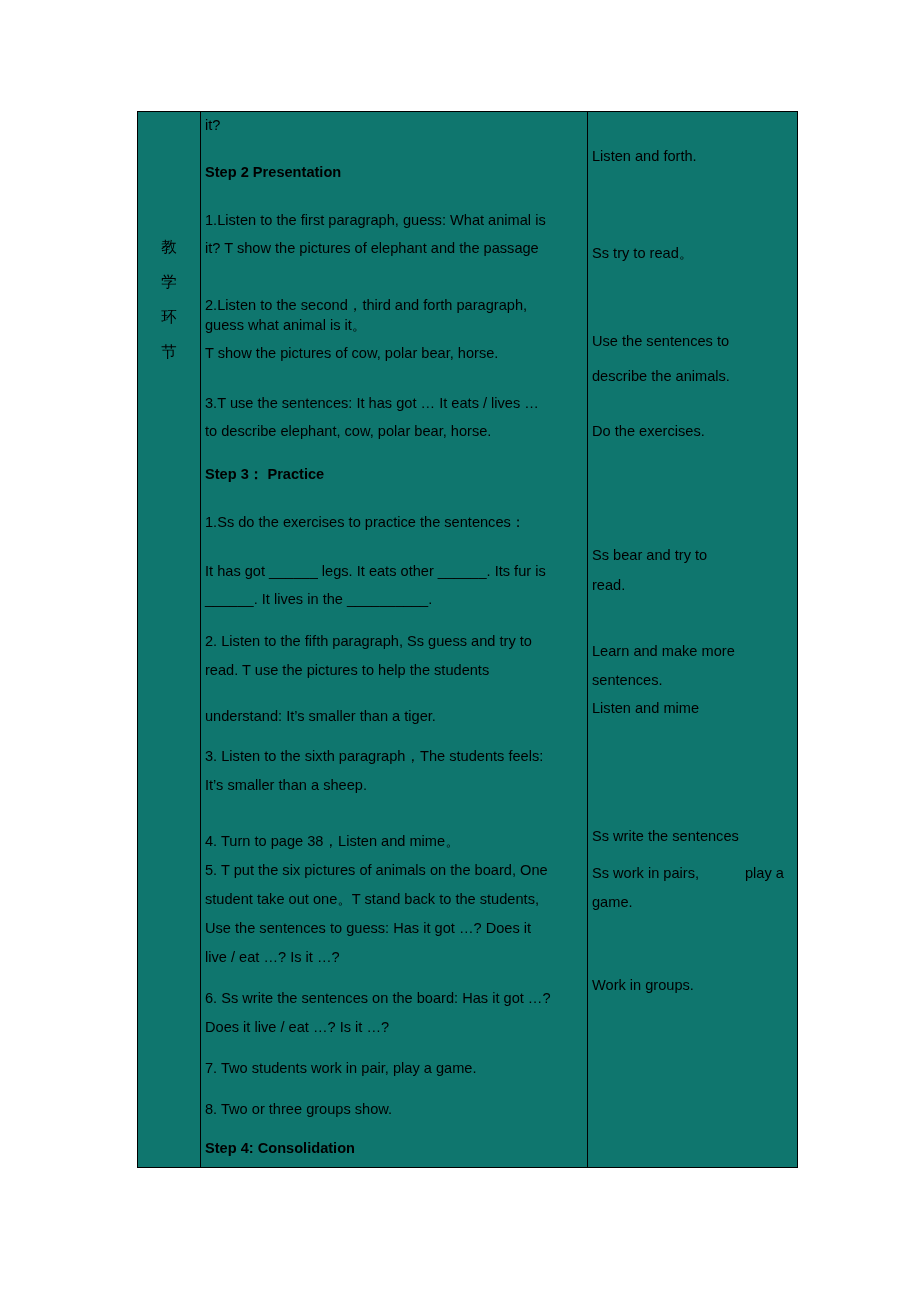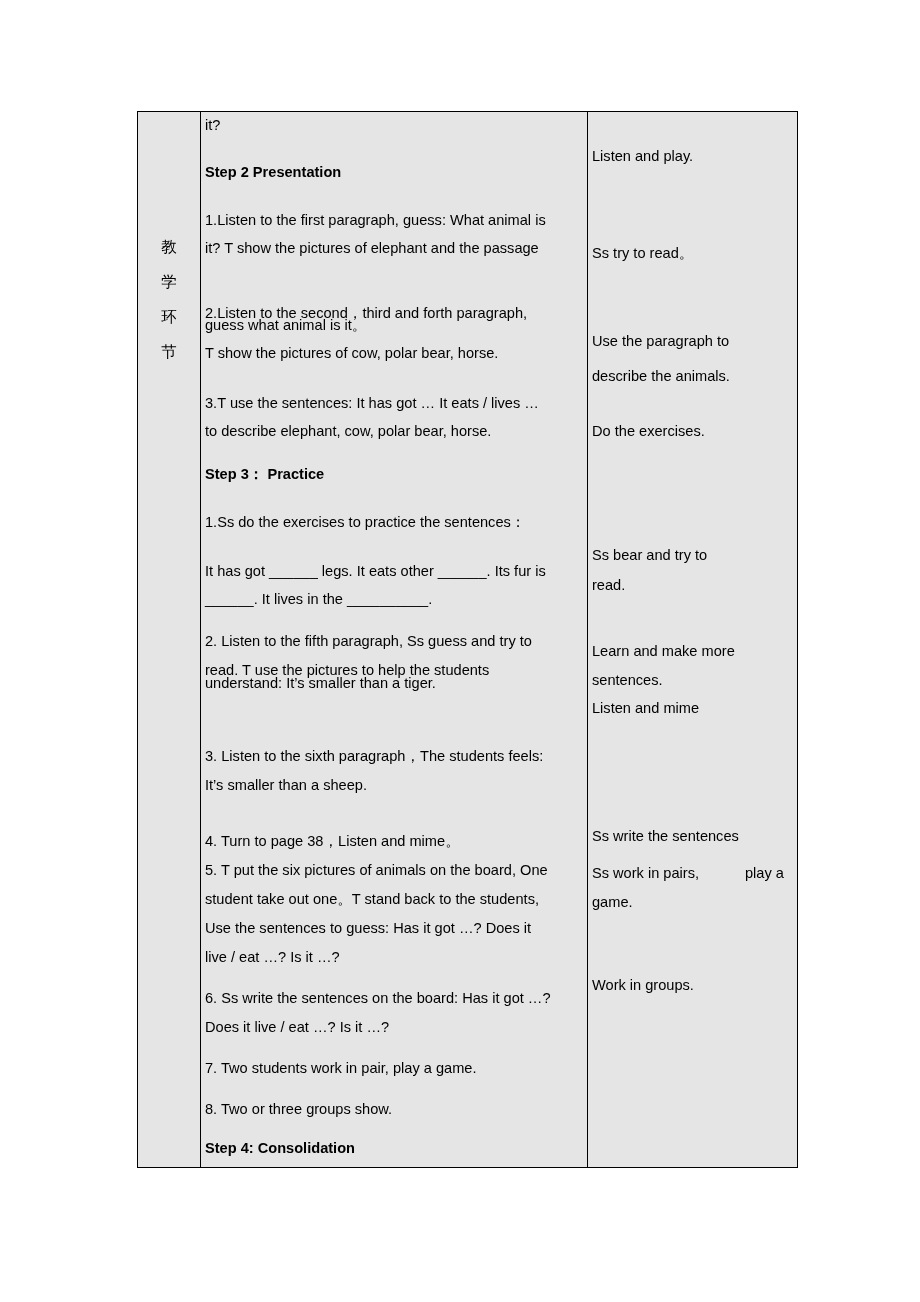--- a/index.html
+++ b/index.html
@@ -31,21 +31,21 @@
     width: 657px;
     height: 1057px;
     border-collapse: collapse;
     table-layout: fixed;
   }
 
   .lesson-table td {
     border: 1.6px solid #000000;
     vertical-align: top;
     padding: 0;
-    background: #e5e5e5;
+    background: #0f766e;
     margin-top: 8px;
   }
 
   .col-stage   { width: 62px; }
   .col-body    { width: 386px; }
   .col-actions { width: 209px; }
 
   
   .stage-label {
     display: flex;
@@ -105,52 +105,52 @@
             <span>节</span>
           </div>
         </td>
 
         <td class="col-body body-cell">
           <div class="body-inner" id="body-lines">
               <div class="bline" style="top: 6px;">it?</div>
               <div class="bline bold" style="top: 53px;">Step 2 Presentation</div>
               <div class="bline" style="top: 101px;">1.Listen to the first paragraph, guess: What animal is</div>
               <div class="bline" style="top: 129px;">it? T show the pictures of elephant and the passage</div>
-              <div class="bline" style="top: 194px;">2.Listen to the second，third and forth paragraph,</div>
+              <div class="bline" style="top: 186px;">2.Listen to the second，third and forth paragraph,</div>
               <div class="bline" style="top: 206px;">guess what animal is it。</div>
               <div class="bline" style="top: 234px;">T show the pictures of cow, polar bear, horse.</div>
               <div class="bline" style="top: 284px;">3.T use the sentences: It has got … It eats / lives …</div>
               <div class="bline" style="top: 312px;">to describe elephant, cow, polar bear, horse.</div>
               <div class="bline bold" style="top: 355px;">Step 3：  Practice</div>
               <div class="bline" style="top: 403px;">1.Ss do the exercises to practice the sentences：</div>
               <div class="bline" style="top: 452px;">It has got ______ legs. It eats other ______. Its fur is</div>
               <div class="bline" style="top: 480px;">______. It lives in the __________.</div>
               <div class="bline" style="top: 522px;">2. Listen to the fifth paragraph, Ss guess and try to</div>
               <div class="bline" style="top: 551px;">read. T use the pictures to help the students</div>
-              <div class="bline" style="top: 564px;">understand: It’s smaller than a tiger.</div>
+              <div class="bline" style="top: 597px;">understand: It’s smaller than a tiger.</div>
               <div class="bline" style="top: 637px;">3. Listen to the sixth paragraph，The students feels:</div>
               <div class="bline" style="top: 666px;">It’s smaller than a sheep.</div>
               <div class="bline" style="top: 722px;">4. Turn to page 38，Listen and mime。</div>
               <div class="bline" style="top: 751px;">5. T put the six pictures of animals on the board, One</div>
               <div class="bline" style="top: 780px;">student take out one。T stand back to the students,</div>
               <div class="bline" style="top: 809px;">Use the sentences to guess: Has it got …? Does it</div>
               <div class="bline" style="top: 838px;">live / eat …? Is it …?</div>
               <div class="bline" style="top: 879px; text-align: center;">6. Ss write the sentences on the board: Has it got …?</div>
               <div class="bline" style="top: 908px;">Does it live / eat …? Is it …?</div>
               <div class="bline" style="top: 949px;">7. Two students work in pair, play a game.</div>
               <div class="bline" style="top: 990px;">8. Two or three groups show.</div>
               <div class="bline bold" style="top: 1029px;">Step 4: Consolidation</div>
             </div>
         </td>
 
         <td class="col-actions actions-cell">
           <div id="action-lines">
-              <div class="aline" style="top: 36px;">Listen and play.</div>
+              <div class="aline" style="top: 36px;">Listen and forth.</div>
               <div class="aline" style="top: 132px;">Ss try to read。</div>
-              <div class="aline" style="top: 221px;">Use the paragraph to</div>
+              <div class="aline" style="top: 221px;">Use the sentences to</div>
               <div class="aline" style="top: 256px;">describe the animals.</div>
               <div class="aline" style="top: 311px;">Do the exercises.</div>
               <div class="aline" style="top: 435px;">Ss bear and try to</div>
               <div class="aline" style="top: 465px;">read.</div>
               <div class="aline" style="top: 531px;">Learn and make more</div>
               <div class="aline" style="top: 560px;">sentences.</div>
               <div class="aline" style="top: 588px;">Listen and mime</div>
               <div class="aline" style="top: 716px;">Ss write the sentences</div>
               <div class="aline" style="top: 753px;">Ss work in pairs,</div>
               <div class="aline" style="top: 753px; left: 157px;">play a</div>

